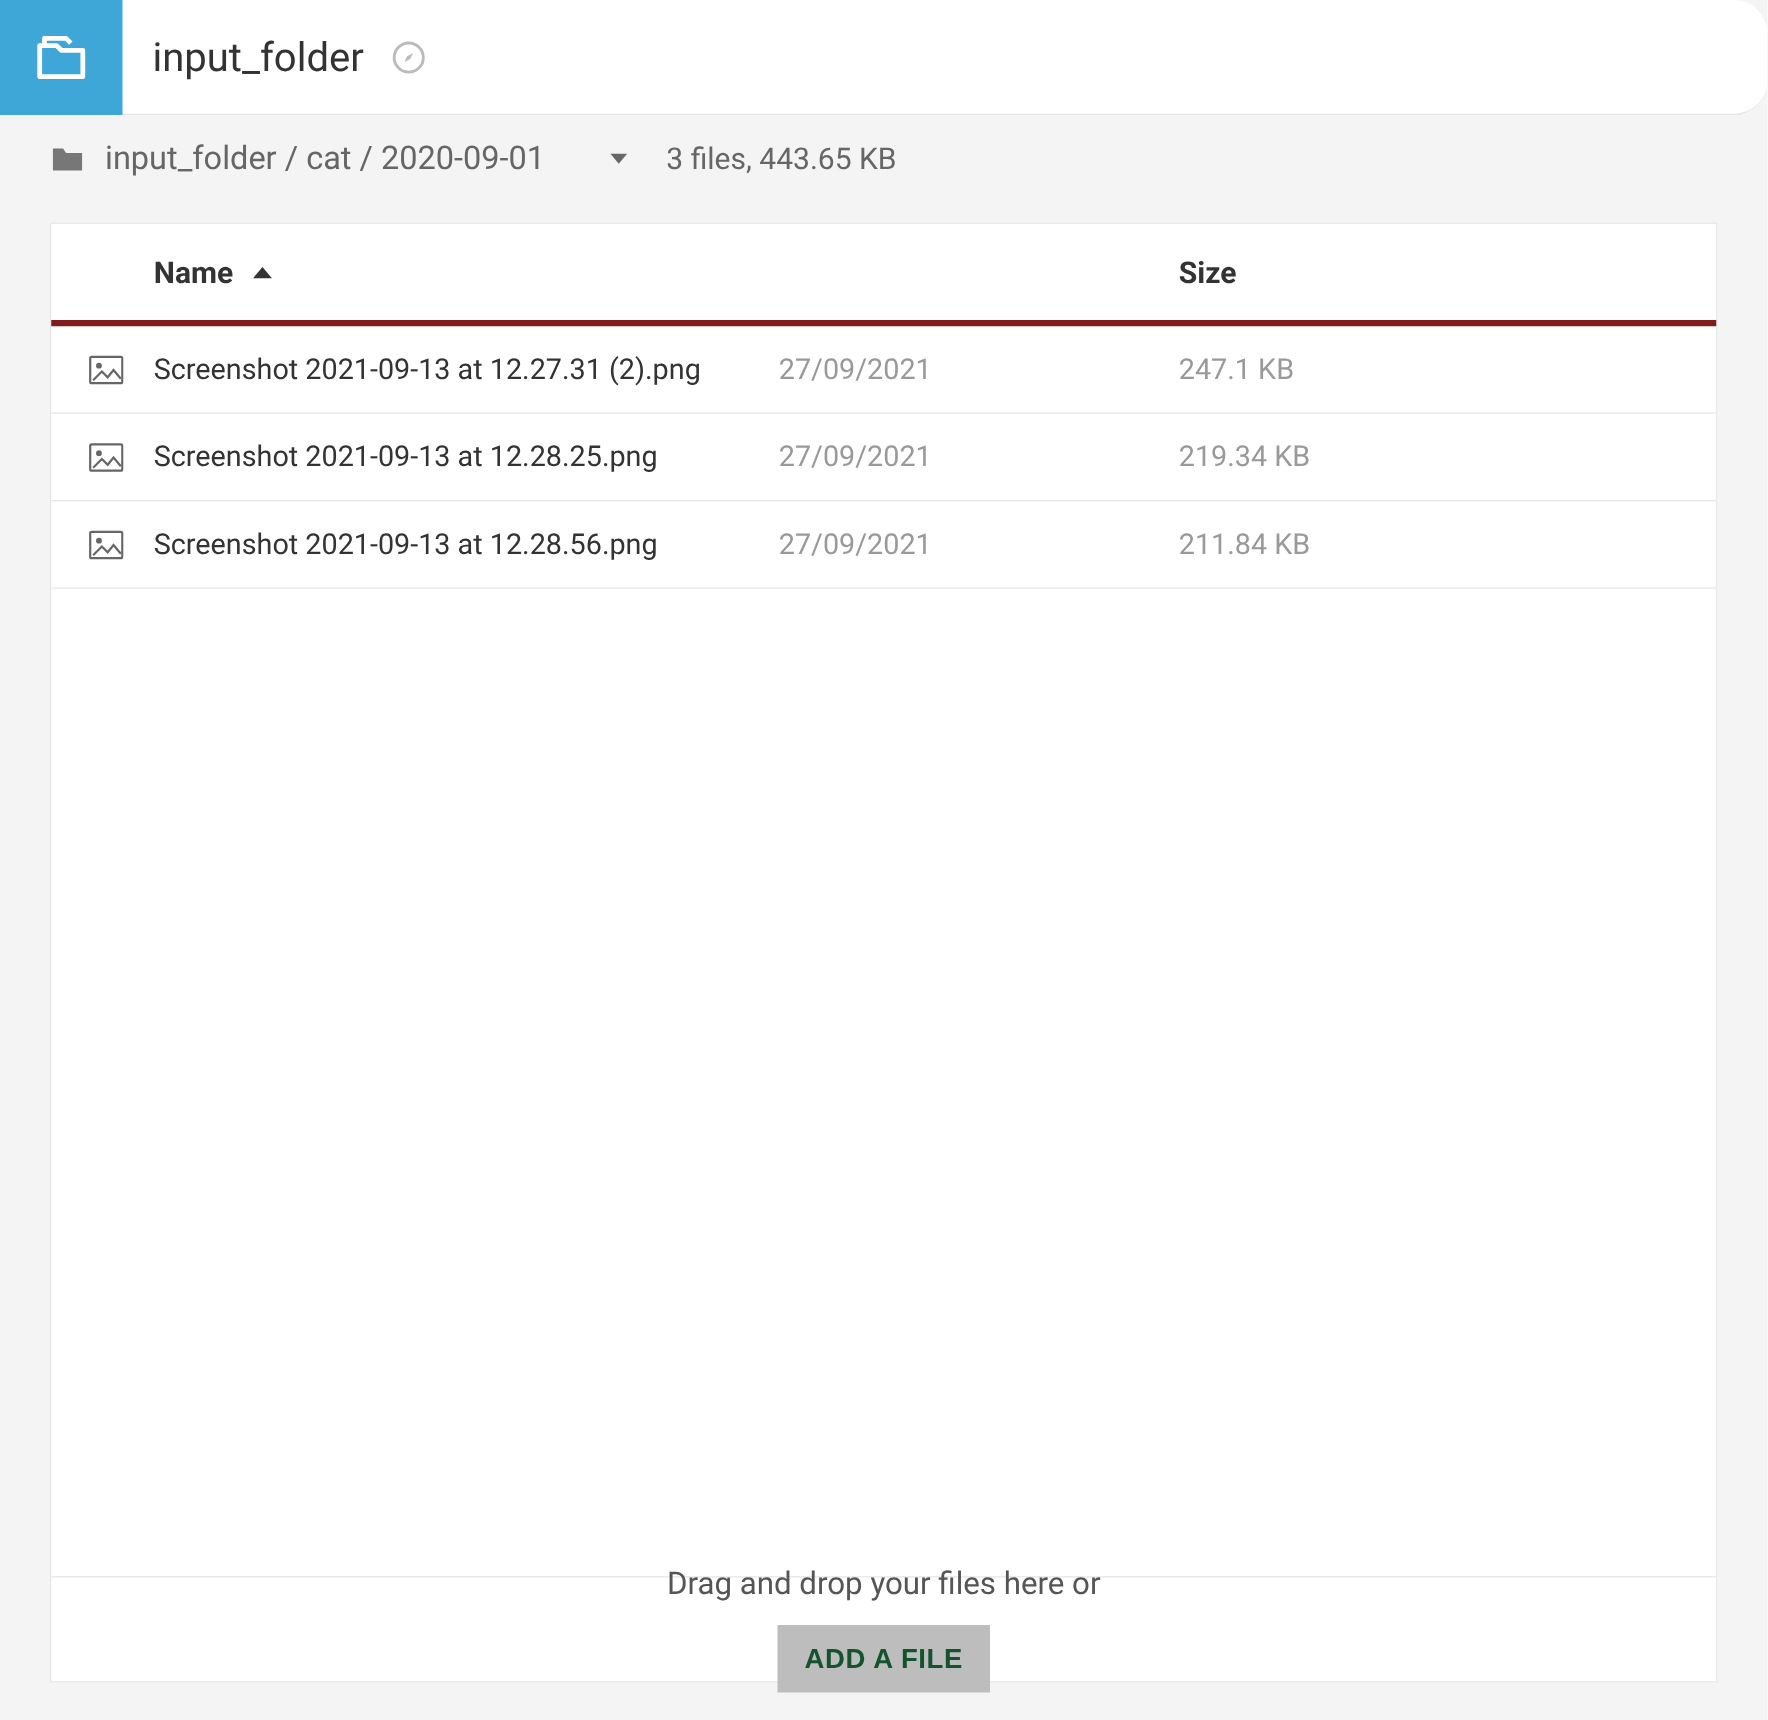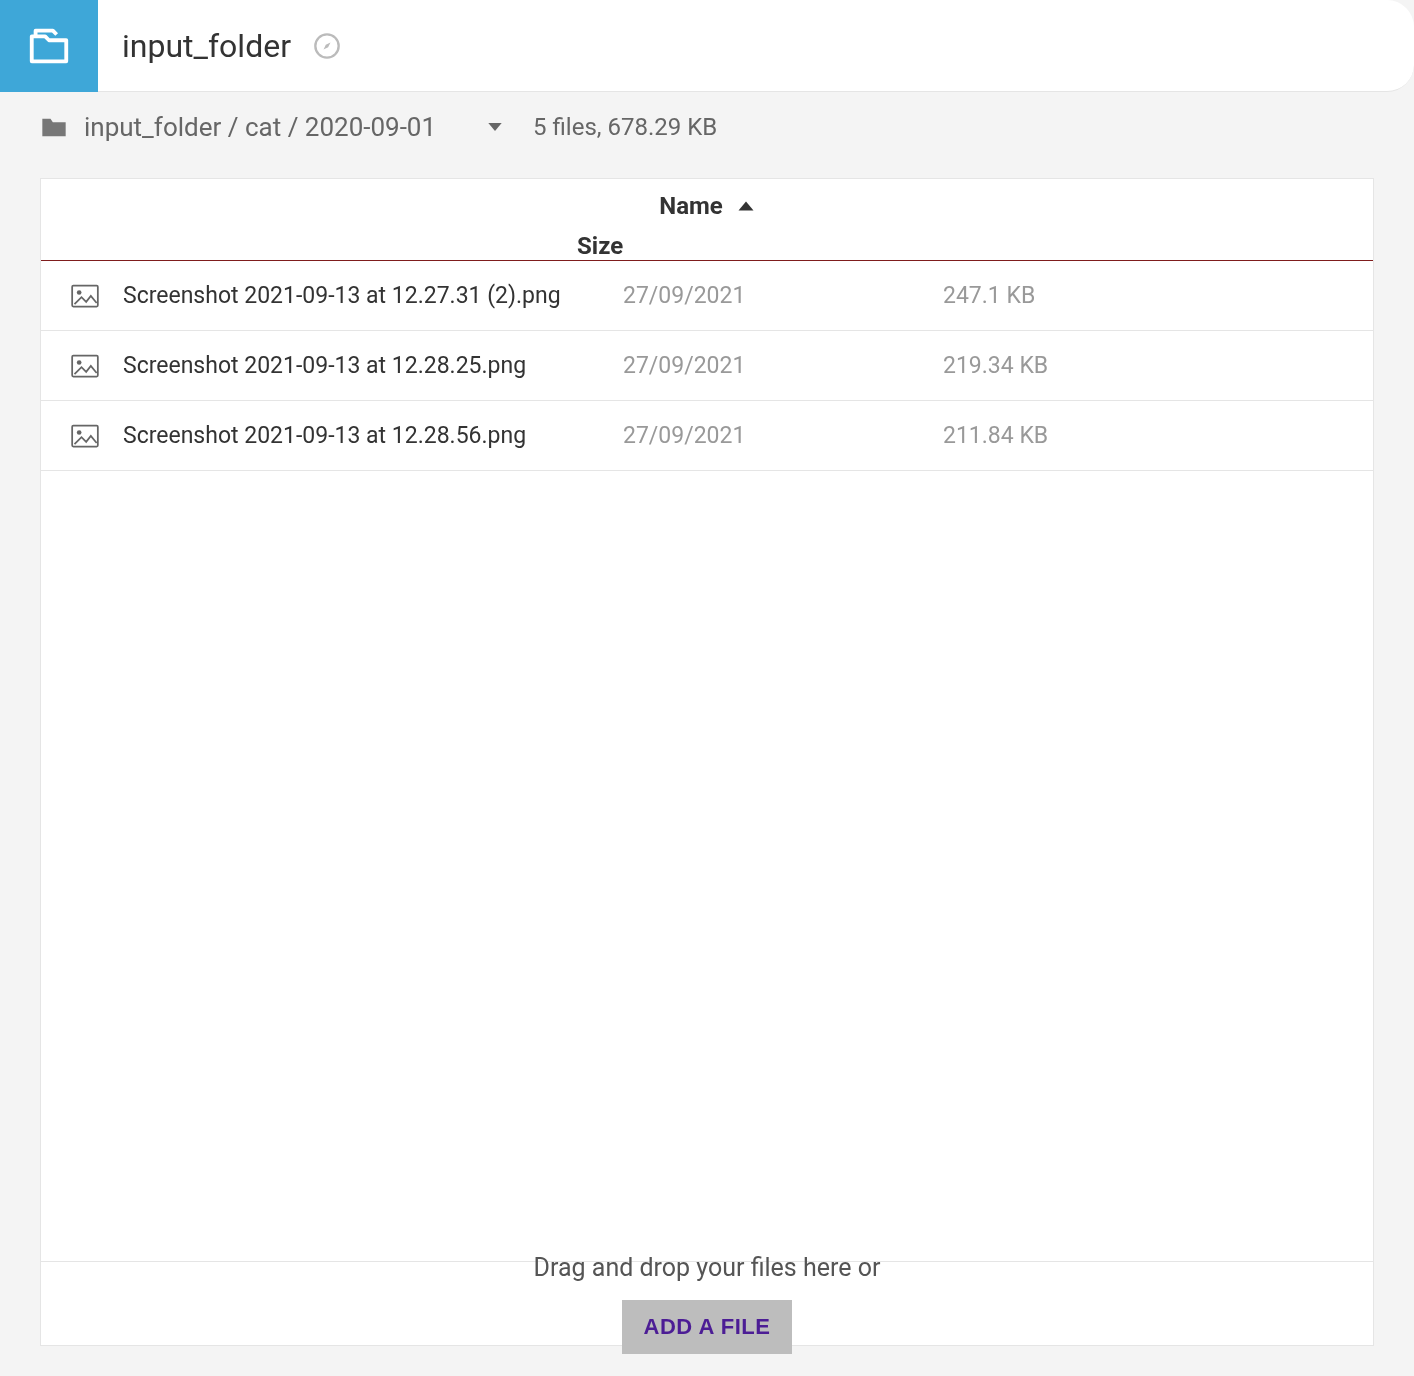--- a/index.html
+++ b/index.html
@@ -72,26 +72,25 @@
       margin: 16px 40px 0 40px;
       border: 1px solid #e5e5e5;
       display: flex;
       flex-direction: column;
       height: 1168px;
     }
     .table-header {
       display: flex;
       align-items: center;
       height: 82px;
-      border-bottom: 1px solid #7f1d1d;
+      border-bottom: 5px solid #7f1d1d;
       padding: 0 30px;
       font-weight: 700;
       font-size: 24px;
       color: #333;
-      flex-direction: column;
     }
     .col-icon { width: 52px; flex-shrink: 0; }
     .col-name { flex: 1; display:flex; align-items:center; gap:14px; }
     .col-mod { width: 320px; flex-shrink: 0; }
     .col-size { width: 260px; flex-shrink: 0; }
     .col-actions { width: 140px; flex-shrink: 0; display:flex; justify-content:flex-end; gap:20px; align-items:center; }
     .sort-caret { display:inline-flex; }
     .sort-caret svg { width:18px; height:14px; fill:#333; }
     .table-body { flex: 1; overflow-y:auto; }
     .table-row {
@@ -113,21 +112,21 @@
       height: 84px;
       display: flex;
       align-items: center;
       justify-content: center;
       gap: 18px;
       flex-direction: column;
     }
     .footer-text { font-size: 25px; color: #555; }
     .add-btn {
       background: #bdbdbd;
-      color: #4c1d95;
+      color: #14532d;
       font-size: 22px;
       font-weight: 700;
       padding: 14px 22px;
       border: none;
       letter-spacing: 0.5px;
       cursor: pointer;
     }
   </style>
 </head>
 <body>
@@ -155,21 +154,21 @@
       </svg>
   </span>
   <span class="breadcrumb">
     <span>input_folder / cat / 2020-09-01</span>
     <span class="caret-down">
       <svg viewBox="0 0 12 8">
           <path d="M1 1 L6 7 L11 1 Z"></path>
         </svg>
     </span>
   </span>
-  <span class="file-stats">5 files, 678.29 KB</span>
+  <span class="file-stats">3 files, 443.65 KB</span>
 </div>
 
 <div class="content-card">
 
   <div class="table-header">
     <div class="col-icon"></div>
     <div class="col-name">
       <span>Name</span>
       <span class="sort-caret">
         <svg viewBox="0 0 12 8">

